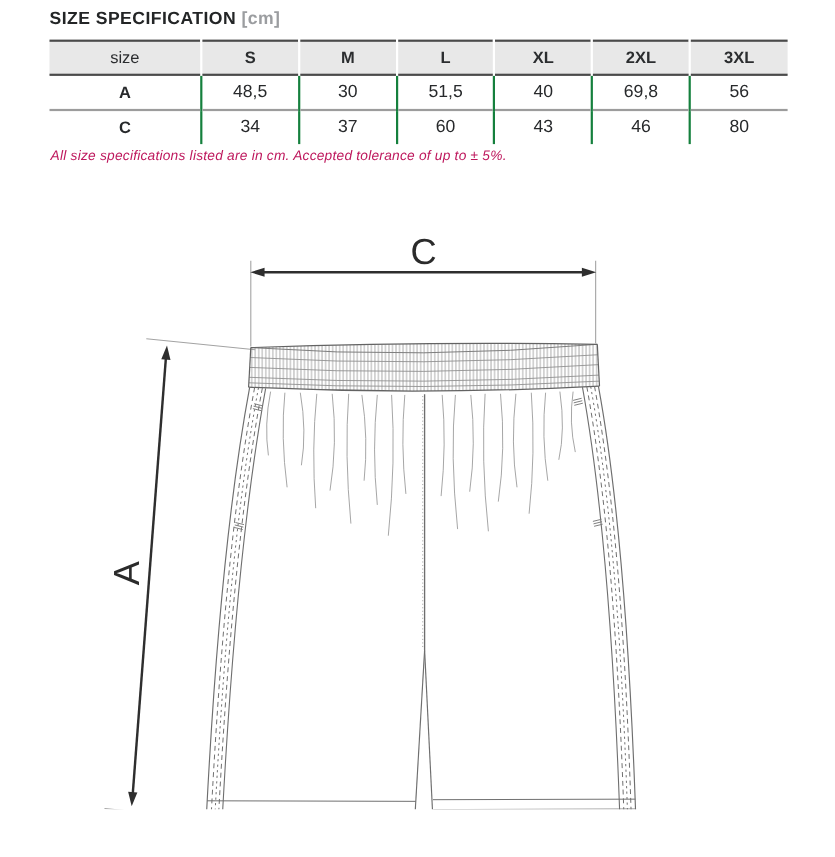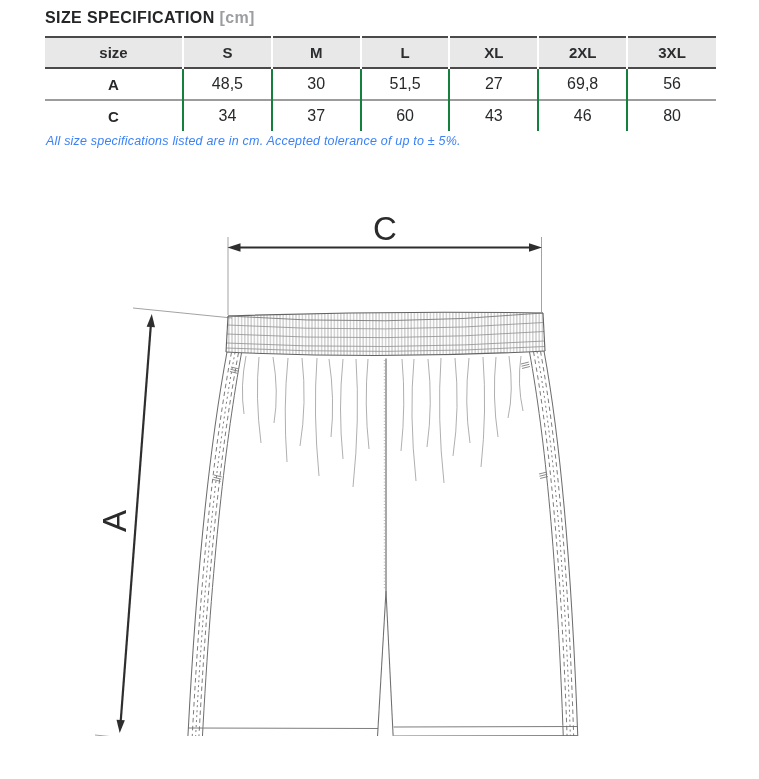--- a/index.html
+++ b/index.html
@@ -17,31 +17,31 @@
     border-collapse:collapse;table-layout:fixed;
     border-top:2px solid #4a4a4a;
   }
   table.size-table col.c-label{width:138px;}
   table.size-table col.c-size{width:88.8px;}
   table.size-table thead th{
     background:#e8e8e8;height:29px;font-size:15px;font-weight:bold;
     text-align:center;vertical-align:middle;color:#2b2d2f;
     border-left:2px solid #ffffff;padding:0;
   }
-  table.size-table thead th:first-child{border-left:none;font-weight:bold;}
+  table.size-table thead th:first-child{border-left:none;font-weight:normal;}
   table.size-table thead tr{border-bottom:2px solid #4a4a4a;}
   table.size-table tbody tr.row-a{border-bottom:2px solid #9c9c9c;}
   table.size-table tbody td{
     height:30px;font-size:16px;text-align:center;vertical-align:middle;
     color:#27292b;border-left:2px solid #15803d;padding:0;
   }
   table.size-table tbody td:first-child{border-left:none;font-weight:bold;font-size:15px;}
   .tolerance-note{
     position:absolute;top:134px;left:46px;font-size:12.5px;font-style:italic;
-    color:#3b82f6;letter-spacing:0.2px;
+    color:#be185d;letter-spacing:0.2px;
   }
   svg.diagram{position:absolute;top:0;left:0;}
   .dim-label{font-family:"Liberation Sans","DejaVu Sans",sans-serif;font-size:33px;fill:#2b2b2b;}
 </style>
 </head>
 <body>
 
 <div id="page">
 
   <div class="doc-title">
@@ -69,21 +69,21 @@
         <th>2XL</th>
         <th>3XL</th>
       </tr>
     </thead>
     <tbody>
       <tr class="row-a">
         <td>A</td>
         <td>48,5</td>
         <td>30</td>
         <td>51,5</td>
-        <td>27</td>
+        <td>40</td>
         <td>69,8</td>
         <td>56</td>
       </tr>
       <tr class="row-c">
         <td>C</td>
         <td>34</td>
         <td>37</td>
         <td>60</td>
         <td>43</td>
         <td>46</td>

